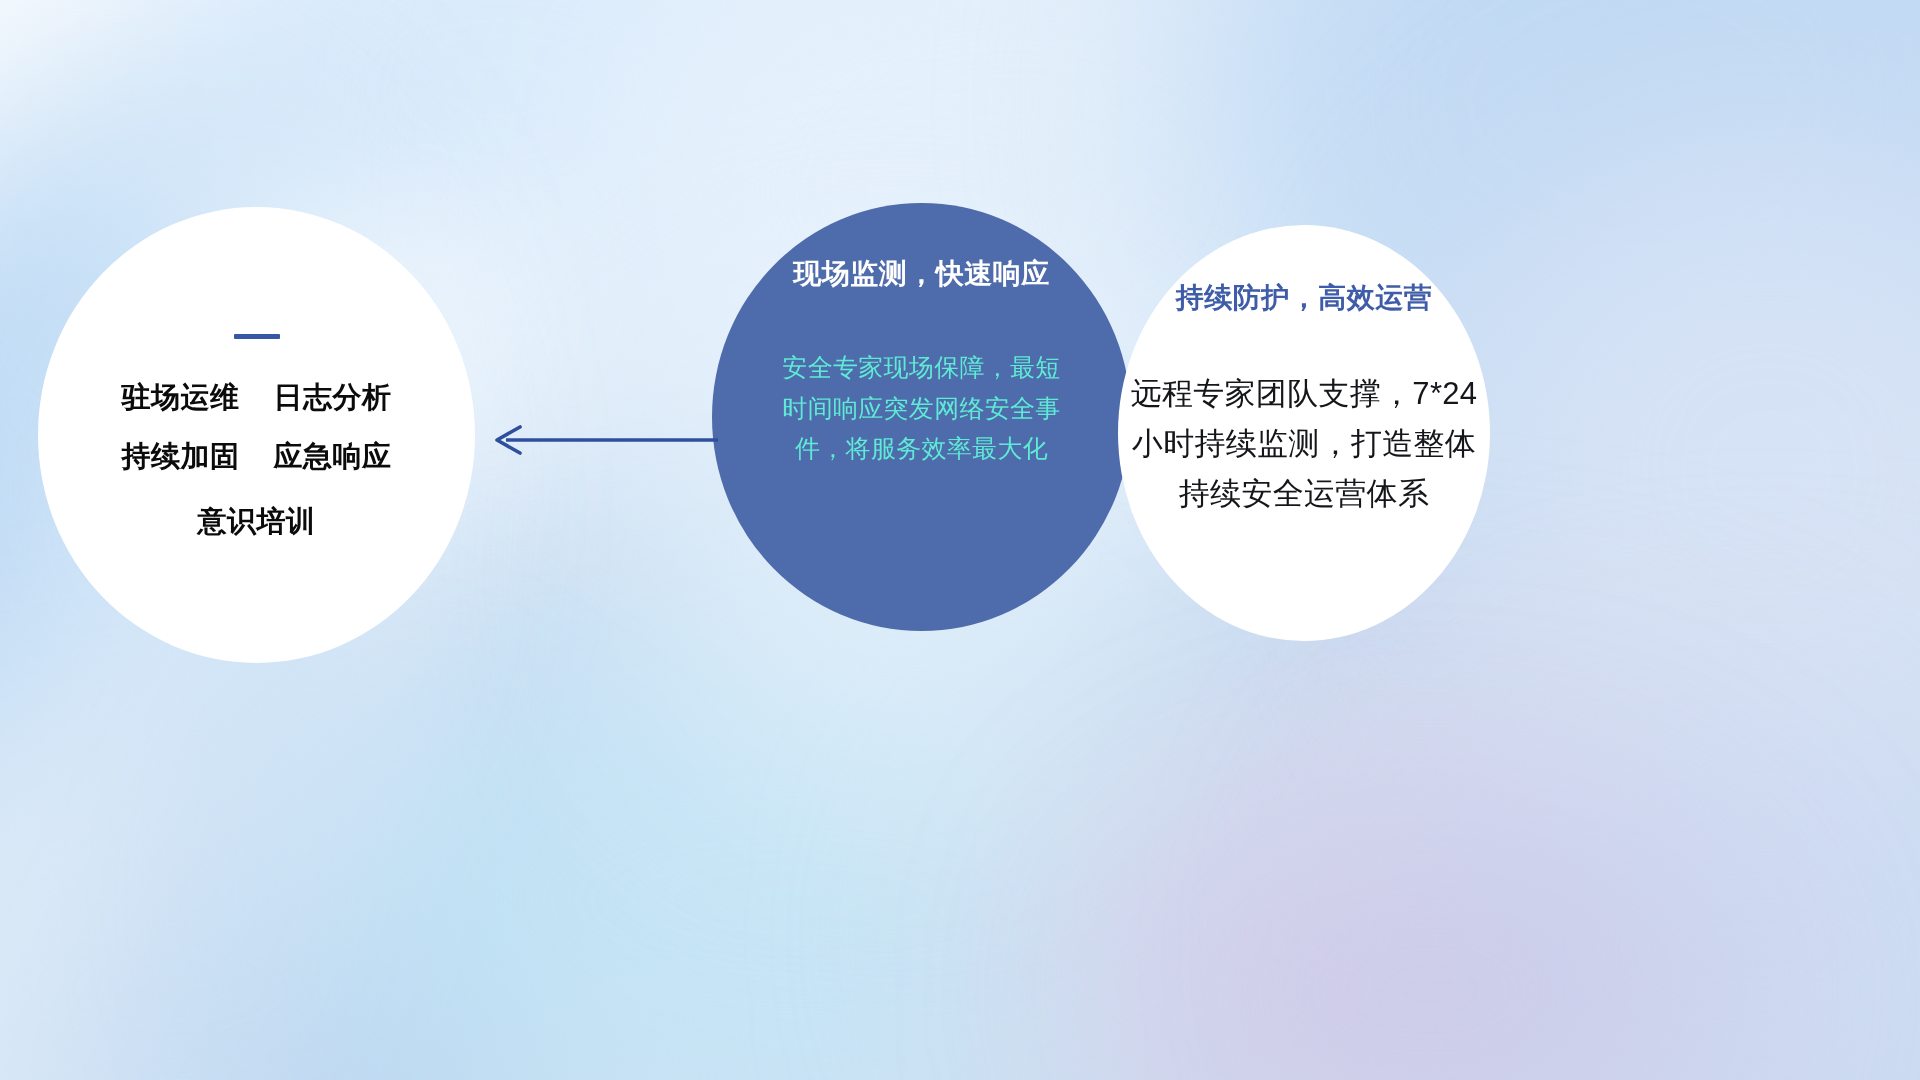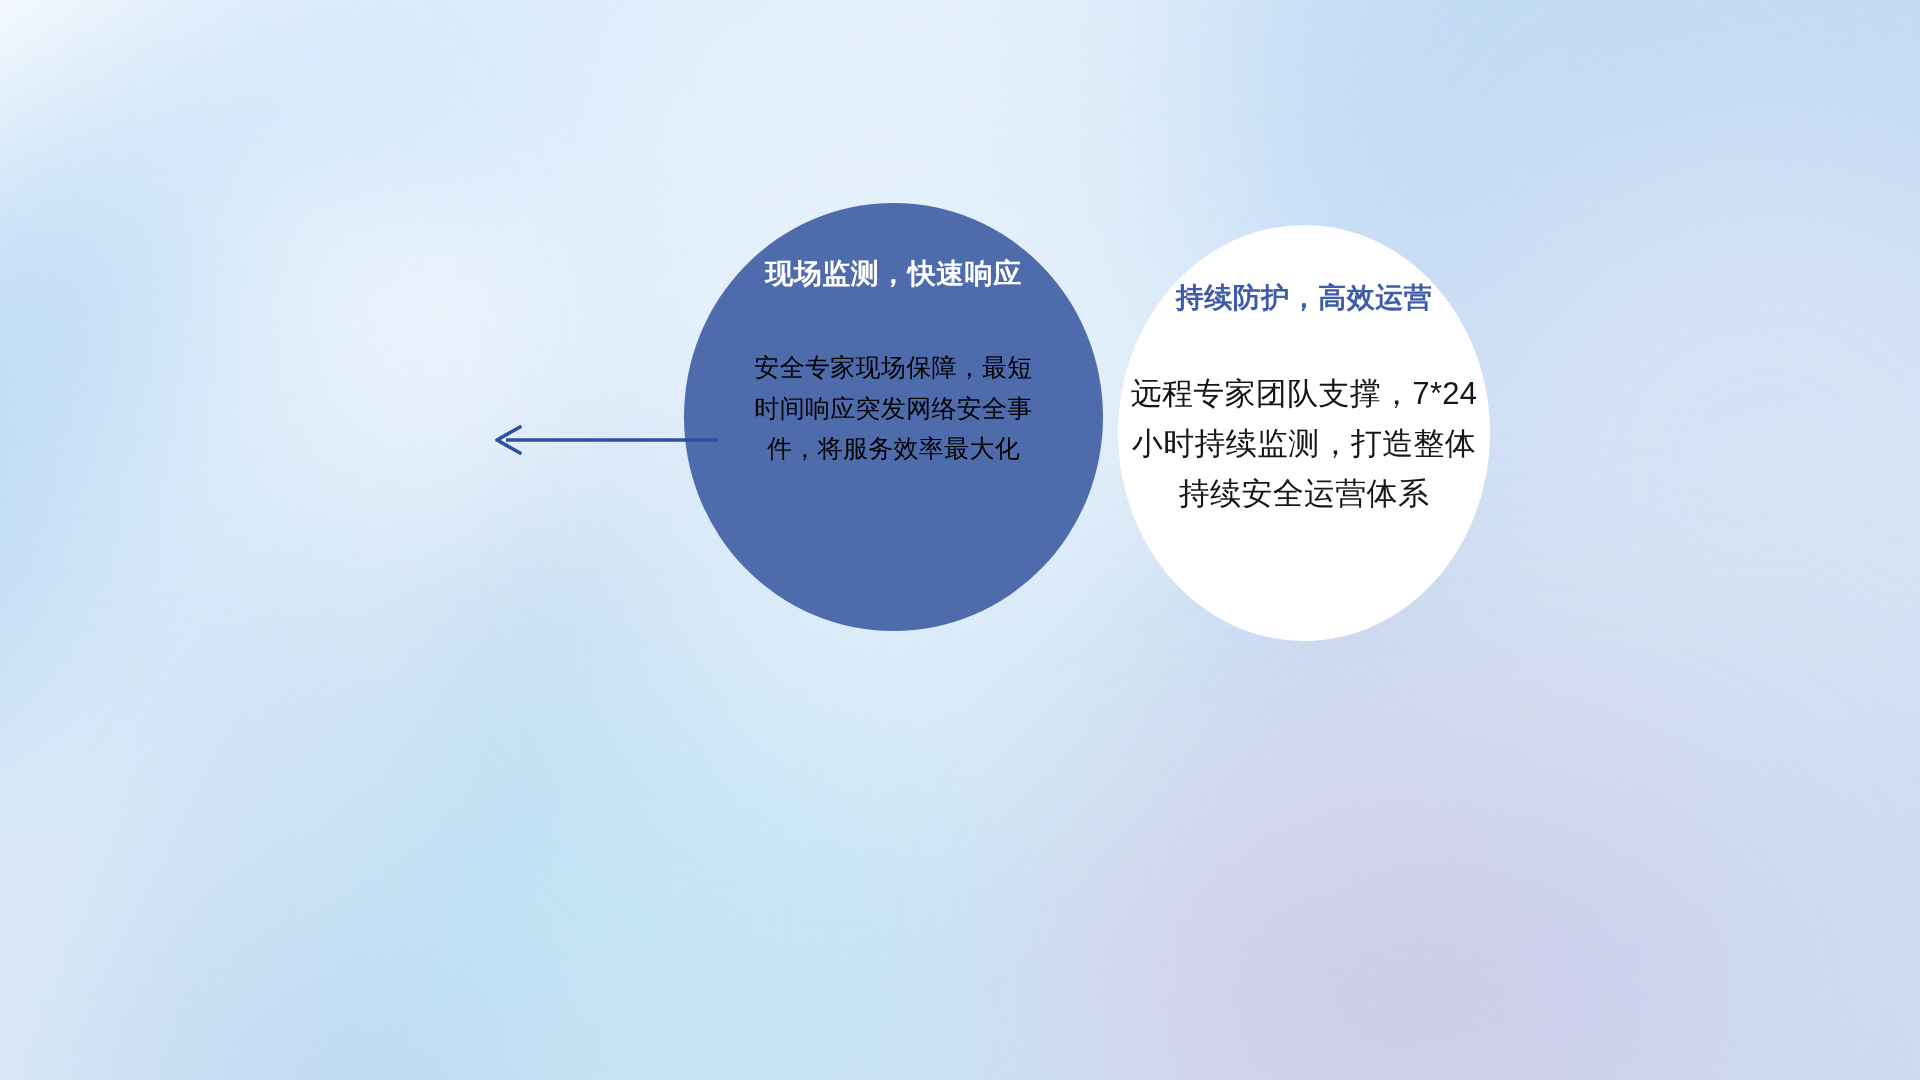--- a/index.html
+++ b/index.html
@@ -78,21 +78,21 @@
     line-height:1.0;
     letter-spacing:.5px;
     white-space:pre;
     text-align:center;
   }
   #left-line-1 { margin-bottom:30px; }
   #left-line-2 { margin-bottom:36px; }
 
   
   #circle-mid {
-    left:684px; top:203px;
+    left:712px; top:203px;
     width:419px; height:428px;
     background:#4e6bab;
     background-image:linear-gradient(140deg,#546fae 0%,#4a66a6 55%,#46619f 100%);
     z-index:2;
     padding-top:52px;
   }
   #mid-title {
     color:#ffffff;
     font-weight:bold;
     font-size:28px;
@@ -154,24 +154,30 @@
   <div class="blob blob-f"></div>
   <div class="blob blob-b"></div>
   <div class="blob blob-i"></div>
   <div class="blob blob-g"></div>
   <div class="blob blob-h"></div>
   <div class="blob blob-j"></div>
   <div class="blob blob-k"></div>
   <div class="blob blob-l"></div>
   <div class="streak"></div>
 
+  <div class="circle" id="circle-left">
+    <div id="left-divider" style="background: rgb(55, 86, 166);"></div>
+    <div class="left-line" id="left-line-1" style="color: rgb(11, 11, 12);">驻场运维    日志分析</div>
+    <div class="left-line" id="left-line-2" style="color: rgb(11, 11, 12);">持续加固    应急响应</div>
+    <div class="left-line" id="left-line-3" style="color: rgb(11, 11, 12);">意识培训</div>
+  </div>
 
   <div class="circle" id="circle-mid" style="background: rgb(78, 107, 171);">
     <div id="mid-title" style="color: rgb(255, 255, 255);">现场监测，快速响应</div>
-    <div id="mid-body" style="color: #000000;">安全专家现场保障，最短时间响应突发网络安全事件，将服务效率最大化</div>
+    <div id="mid-body" style="color: #5eead4;">安全专家现场保障，最短时间响应突发网络安全事件，将服务效率最大化</div>
   </div>
 
   <div class="circle" id="circle-right">
     <div id="right-title" style="color: rgb(63, 92, 168);">持续防护，高效运营</div>
     <div id="right-body" style="color: rgb(21, 22, 26);">远程专家团队支撑，7*24小时持续监测，打造整体持续安全运营体系</div>
   </div>
 
   <svg id="flow-arrow" viewBox="0 0 240 56">
     <line x1="238" y1="28" x2="26" y2="28" stroke="#2f4f9e" stroke-width="3.4"></line>
     <polyline points="40,15 17,28 40,41" fill="none" stroke="#2f4f9e" stroke-width="3.6" stroke-linecap="round" stroke-linejoin="round"></polyline>

